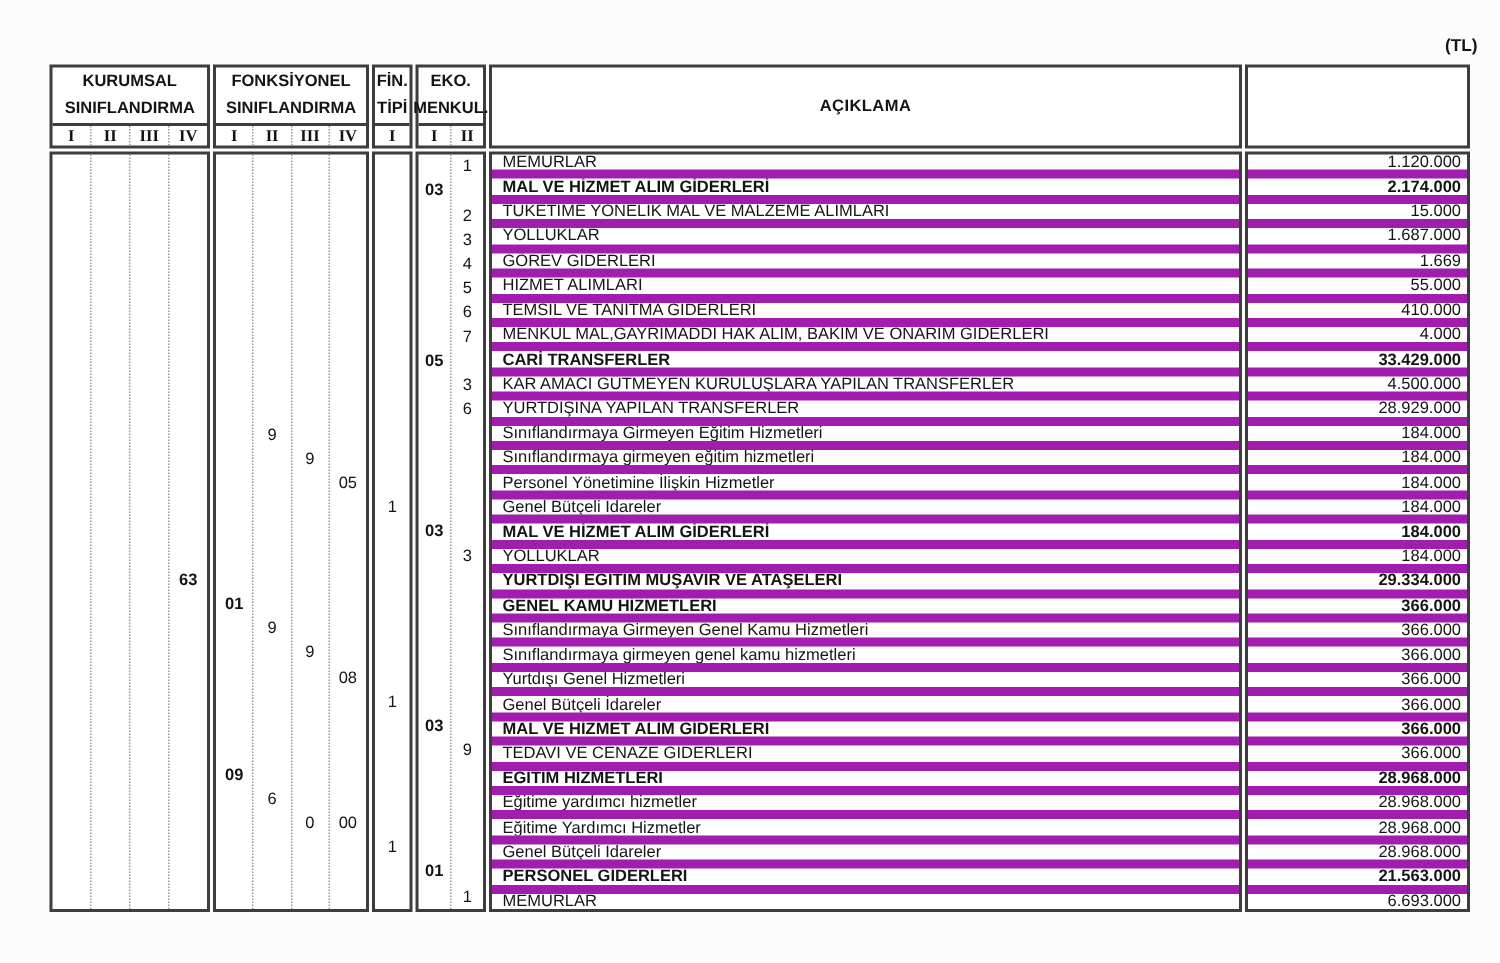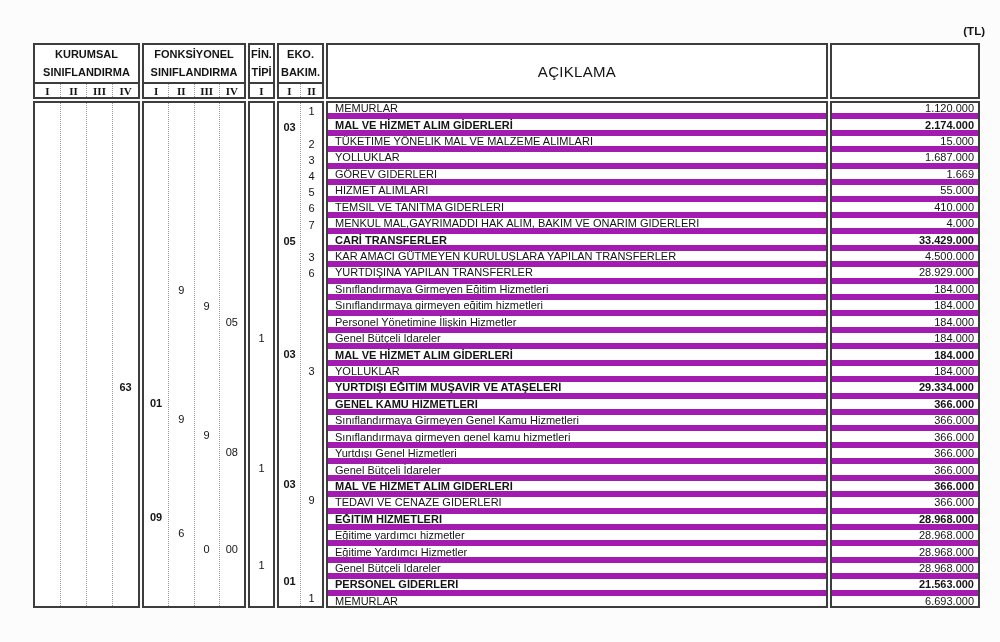--- a/index.html
+++ b/index.html
@@ -17,21 +17,21 @@
 
   
   .hbox { height:56px; }
   .w-kur { width:107px; } .w-fon { width:104px; } .w-fin { width:27px; }
   .w-eko { width:47px; }  .w-acik { width:502px; } .w-amt { width:150px; }
 
   .g-label { height:37px; display:flex; flex-direction:column; align-items:center; justify-content:center; font-weight:bold; font-size:11px; line-height:1.6; white-space:nowrap; }
   .g-sub { height:15px; border-top:2px solid #3d3d3d; display:flex; }
   .g-sub .sc { flex:1; display:flex; align-items:center; justify-content:center; font-family:"Liberation Serif", serif; font-weight:bold; font-size:11px; }
   .g-sub .sc + .sc { border-left:1px dotted #9a9a9a; }
-  .acik-head { display:flex; align-items:center; justify-content:center; font-weight:normal; font-size:15px; letter-spacing:.3px; }
+  .acik-head { display:flex; align-items:center; justify-content:center; font-weight:bold; font-size:11px; letter-spacing:.3px; }
 
   
   .drow { margin-top:2px; }
   .dbox { height:507px; display:flex; }
   .col { flex:1; display:flex; flex-direction:column; }
   .col + .col { border-left:1px dotted #9a9a9a; }
   .cell { flex:1; display:flex; align-items:center; justify-content:center; font-size:11px; white-space:nowrap; overflow:hidden; }
   .desc-col .cell { justify-content:flex-start; padding-left:7px; }
   .amt-col .cell { justify-content:flex-end; padding-right:4px; }
   .lined .cell + .cell { border-top:6px solid #a21caf; }
@@ -80,21 +80,21 @@
           <span>TİPİ</span>
         </div>
         <div class="g-sub">
           <div class="sc">I</div>
         </div>
       </div>
 
       <div class="box hbox w-eko">
         <div class="g-label">
           <span>EKO.</span>
-          <span>BAKIM.</span>
+          <span>MENKUL.</span>
         </div>
         <div class="g-sub">
           <div class="sc">I</div>
           <div class="sc">II</div>
         </div>
       </div>
 
       <div class="box hbox w-acik acik-head">AÇIKLAMA</div>
 
       <div class="box hbox w-amt"></div>

